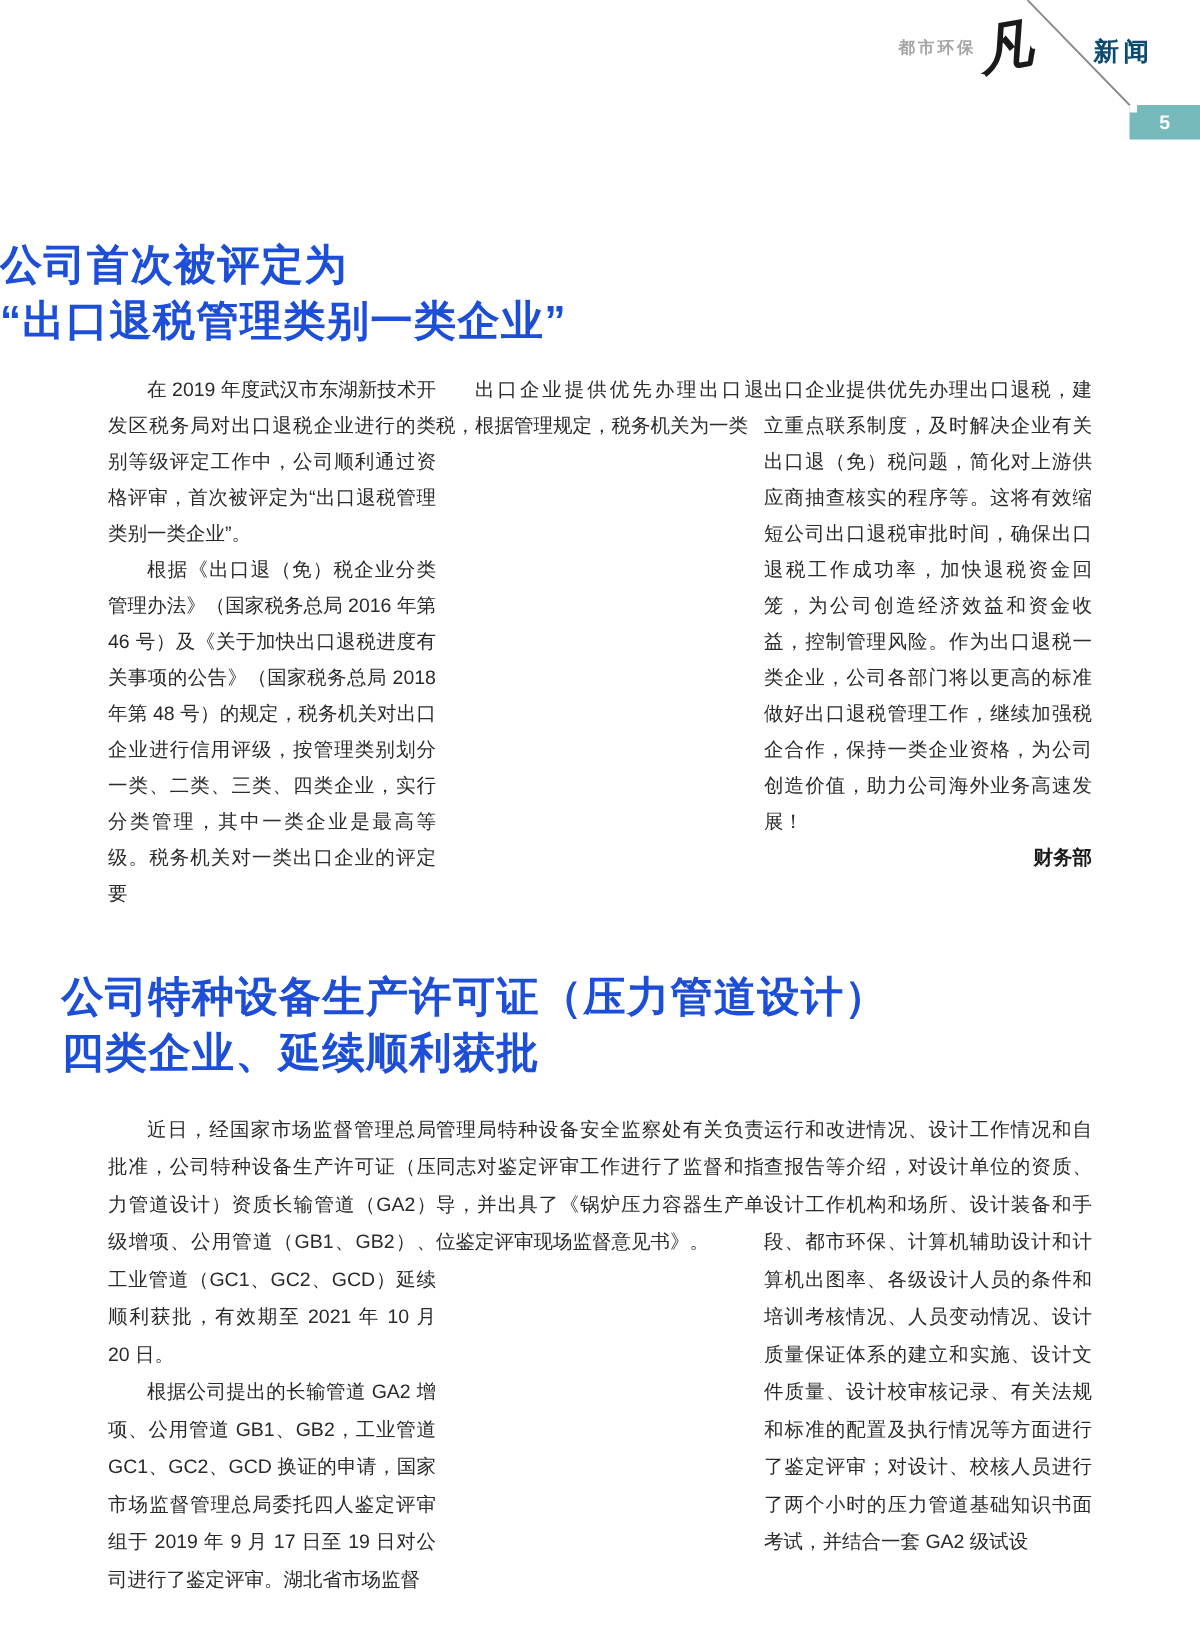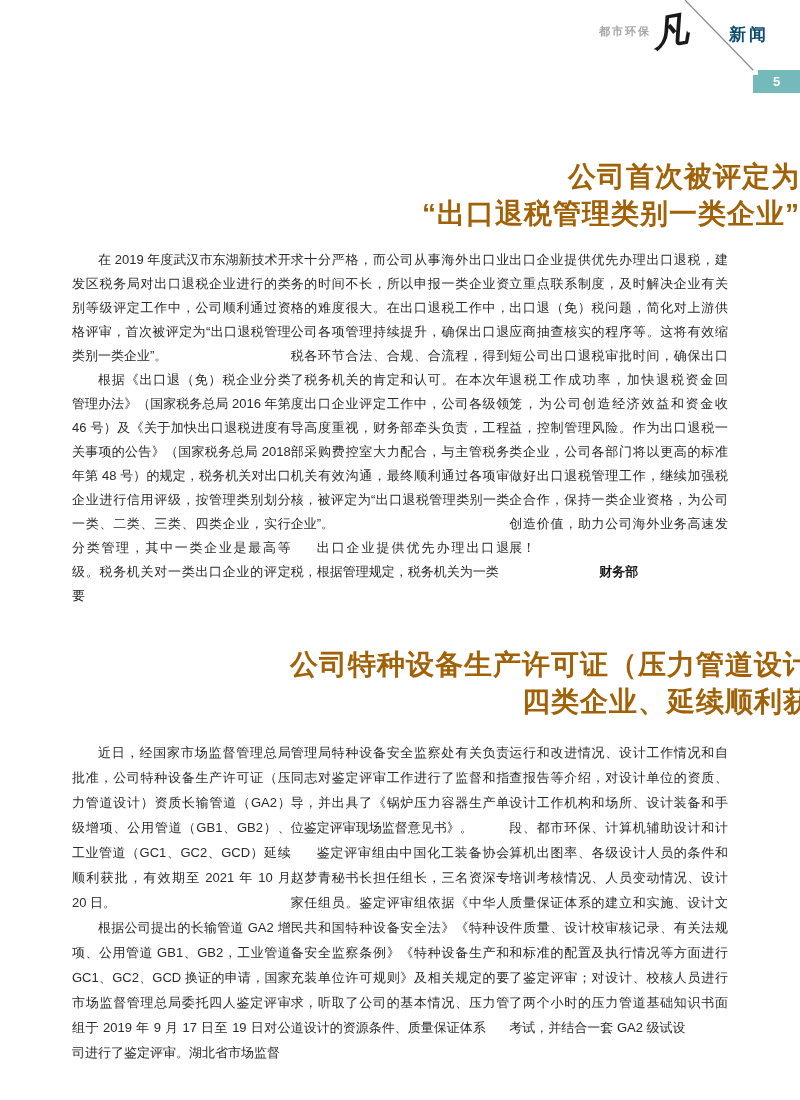--- a/index.html
+++ b/index.html
@@ -8,31 +8,31 @@
 
   
   .brand{position:absolute;top:24px;left:599px;font-size:11px;letter-spacing:2px;color:#a6a6a6;font-weight:bold;}
   .logo-mark{position:absolute;top:8px;left:652px;font-size:36px;color:#1a1a1a;font-style:italic;font-weight:bold;transform:rotate(-10deg);}
   .section-label{position:absolute;top:23px;left:729px;font-size:17px;font-weight:bold;color:#0c4a6e;letter-spacing:3px;}
   .diag{position:absolute;top:0;left:0;width:800px;height:100px;pointer-events:none;}
   .page-num{position:absolute;top:70px;right:0;width:47px;height:23px;line-height:23px;text-align:center;color:#ffffff;font-size:13px;font-weight:bold;}
   .page-num .notch{position:absolute;left:0;top:0;width:5px;height:5px;background:#ffffff;}
 
   
-  .a-title{position:absolute;left:0;width:800px;text-align:right;font-weight:700;color:#a16207;font-size:28px;line-height:37px;letter-spacing:1px;}
+  .a-title{position:absolute;left:0;width:800px;text-align:left;font-weight:700;color:#1d4ed8;font-size:28px;line-height:37px;letter-spacing:1px;}
   .a1-title{top:158px;}
   .a2-title{top:646px;padding-left:41px;}
 
   
   .body-grid{position:absolute;left:72px;width:656px;display:grid;grid-template-columns:1fr 1fr 1fr;color:#2a2a2a;text-align:justify;text-justify:inter-character;}
   .body1{top:248px;font-size:13px;line-height:24px;}
   .body2{top:740px;font-size:13px;line-height:25px;}
   .body-grid p{margin:0;}
   .indent{text-indent:2em;}
-  .signature{text-align:center;font-weight:bold;color:#1a1a1a;}
+  .signature{text-align:right;font-weight:bold;color:#1a1a1a;}
 </style>
 </head>
 <body>
 
 <div class="page">
 
   <div class="brand">都市环保</div>
   <div class="logo-mark">凡</div>
   <div class="section-label">新闻</div>
   <svg class="diag" viewBox="0 0 800 100" xmlns="http://www.w3.org/2000/svg">
@@ -47,41 +47,39 @@
     <div>公司首次被评定为</div>
     <div>“出口退税管理类别一类企业”</div>
   </div>
 
   <div class="body-grid body1">
     <div class="col">
       <p class="indent">在 2019 年度武汉市东湖新技术开发区税务局对出口退税企业进行的类别等级评定工作中，公司顺利通过资格评审，首次被评定为“出口退税管理类别一类企业”。</p>
       <p class="indent">根据《出口退（免）税企业分类管理办法》（国家税务总局 2016 年第 46 号）及《关于加快出口退税进度有关事项的公告》（国家税务总局 2018 年第 48 号）的规定，税务机关对出口企业进行信用评级，按管理类别划分一类、二类、三类、四类企业，实行分类管理，其中一类企业是最高等级。税务机关对一类出口企业的评定要</p>
     </div>
     <div class="col">
-      <p>求十分严格，而公司从事海外出口业务的时间不长，所以申报一类企业资格的难度很大。在出口退税工作中，公司各项管理持续提升，确保出口退税各环节合法、合规、合流程，得到了税务机关的肯定和认可。在本次年度出口企业评定工作中，公司各级领导高度重视，财务部牵头负责，工程部采购费控室大力配合，与主管税务机关有效沟通，最终顺利通过各项审核，被评定为“出口退税管理类别一类企业”。</p>
       <p class="indent">出口企业提供优先办理出口退税，根据管理规定，税务机关为一类</p>
     </div>
     <div class="col">
       <p>出口企业提供优先办理出口退税，建立重点联系制度，及时解决企业有关出口退（免）税问题，简化对上游供应商抽查核实的程序等。这将有效缩短公司出口退税审批时间，确保出口退税工作成功率，加快退税资金回笼，为公司创造经济效益和资金收益，控制管理风险。作为出口退税一类企业，公司各部门将以更高的标准做好出口退税管理工作，继续加强税企合作，保持一类企业资格，为公司创造价值，助力公司海外业务高速发展！</p>
       <p class="signature">财务部</p>
     </div>
   </div>
 
   <div class="a-title a2-title">
     <div>公司特种设备生产许可证（压力管道设计）</div>
     <div>四类企业、延续顺利获批</div>
   </div>
 
   <div class="body-grid body2">
     <div class="col">
       <p class="indent">近日，经国家市场监督管理总局批准，公司特种设备生产许可证（压力管道设计）资质长输管道（GA2）级增项、公用管道（GB1、GB2）、工业管道（GC1、GC2、GCD）延续顺利获批，有效期至 2021 年 10 月 20 日。</p>
       <p class="indent">根据公司提出的长输管道 GA2 增项、公用管道 GB1、GB2，工业管道 GC1、GC2、GCD 换证的申请，国家市场监督管理总局委托四人鉴定评审组于 2019 年 9 月 17 日至 19 日对公司进行了鉴定评审。湖北省市场监督</p>
     </div>
     <div class="col">
       <p>管理局特种设备安全监察处有关负责同志对鉴定评审工作进行了监督和指导，并出具了《锅炉压力容器生产单位鉴定评审现场监督意见书》。</p>
-      <p class="indent">鉴定评审组由中国化工装备协会赵梦青秘书长担任组长，三名资深专家任组员。鉴定评审组依据《中华人民共和国特种设备安全法》《特种设备安全监察条例》《特种设备生产和充装单位许可规则》及相关规定的要求，听取了公司的基本情况、压力管道设计的资源条件、质量保证体系</p>
     </div>
     <div class="col">
       <p>运行和改进情况、设计工作情况和自查报告等介绍，对设计单位的资质、设计工作机构和场所、设计装备和手段、都市环保、计算机辅助设计和计算机出图率、各级设计人员的条件和培训考核情况、人员变动情况、设计质量保证体系的建立和实施、设计文件质量、设计校审核记录、有关法规和标准的配置及执行情况等方面进行了鉴定评审；对设计、校核人员进行了两个小时的压力管道基础知识书面考试，并结合一套 GA2 级试设</p>
     </div>
   </div>
 
 </div>
 
 </body></html>

